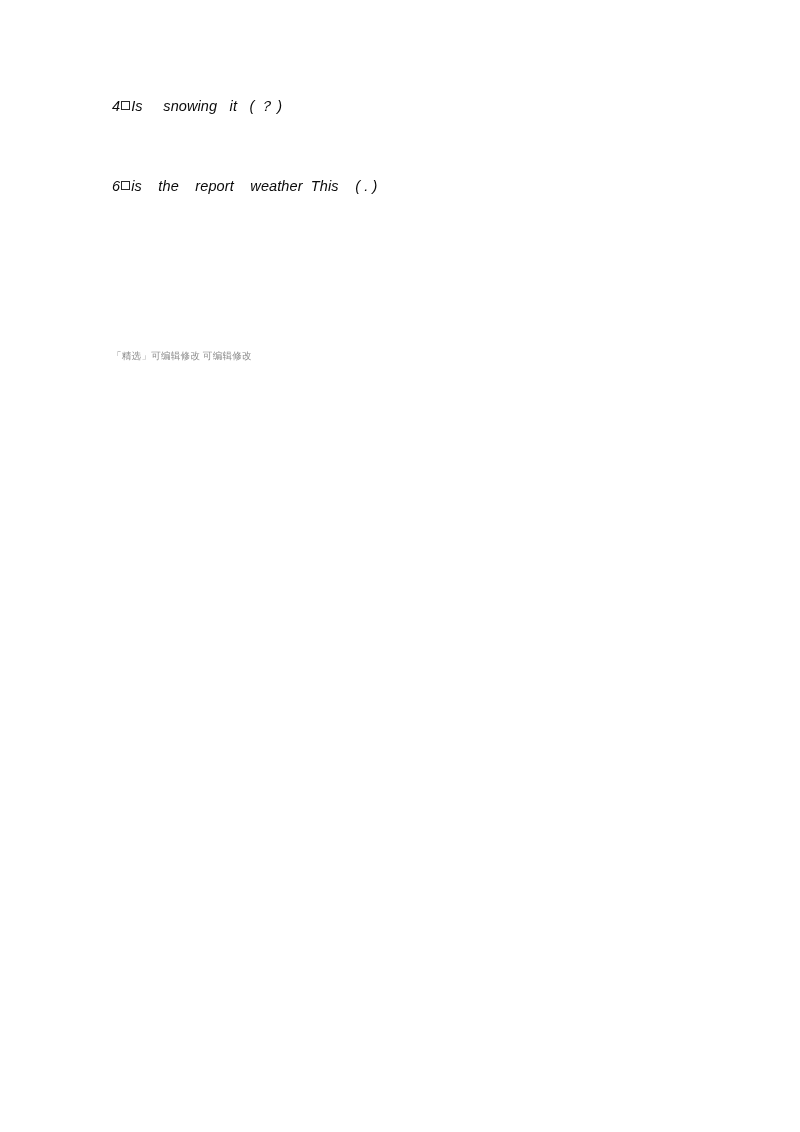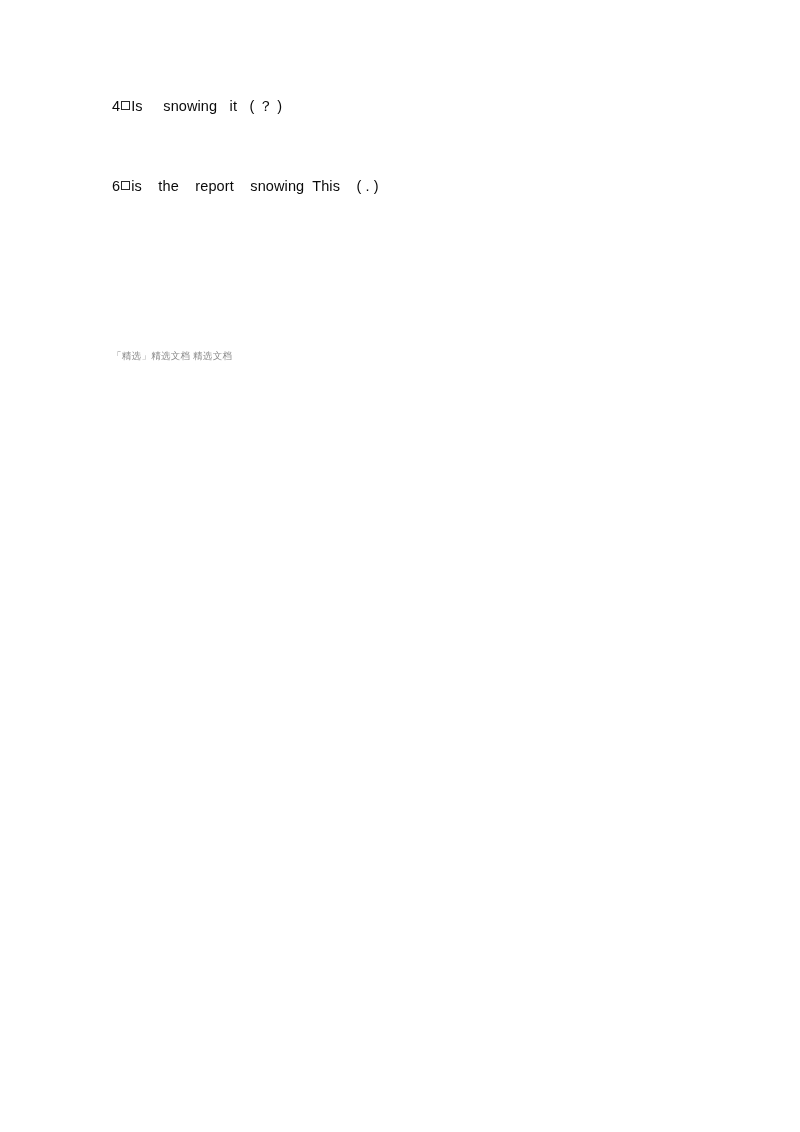--- a/index.html
+++ b/index.html
@@ -32,20 +32,21 @@
   }
 
   .q-line {
     font-family: "Liberation Sans", sans-serif;
     font-size: 14.5px;
     line-height: 20px;
     color: #0a0a0a;
     white-space: pre;
     margin: 0 0 0 0;
     letter-spacing: 0.1px;
+    font-style: italic;
   }
 
   .q-line + .q-line {
     margin-top: 60px;
   }
 
   .q-num {
     font-family: "Liberation Sans", sans-serif;
   }
 
@@ -74,19 +75,19 @@
 </head>
 <body>
 
 <div class="page">
 
   <div class="content">
 
     <p class="q-line"><span class="q-num">4</span><span class="tofu"></span><span>Is     snowing   it   ( ？ )</span></p>
 
 
-    <p class="q-line"><span class="q-num">6</span><span class="tofu"></span><span>is    the    report    snowing  This    ( . )</span></p>
+    <p class="q-line"><span class="q-num">6</span><span class="tofu"></span><span>is    the    report    weather  This    ( . )</span></p>
 
   </div>
 
-  <div class="footer">「精选」精选文档 精选文档</div>
+  <div class="footer">「精选」可编辑修改 可编辑修改</div>
 
 </div>
 
 </body></html>

